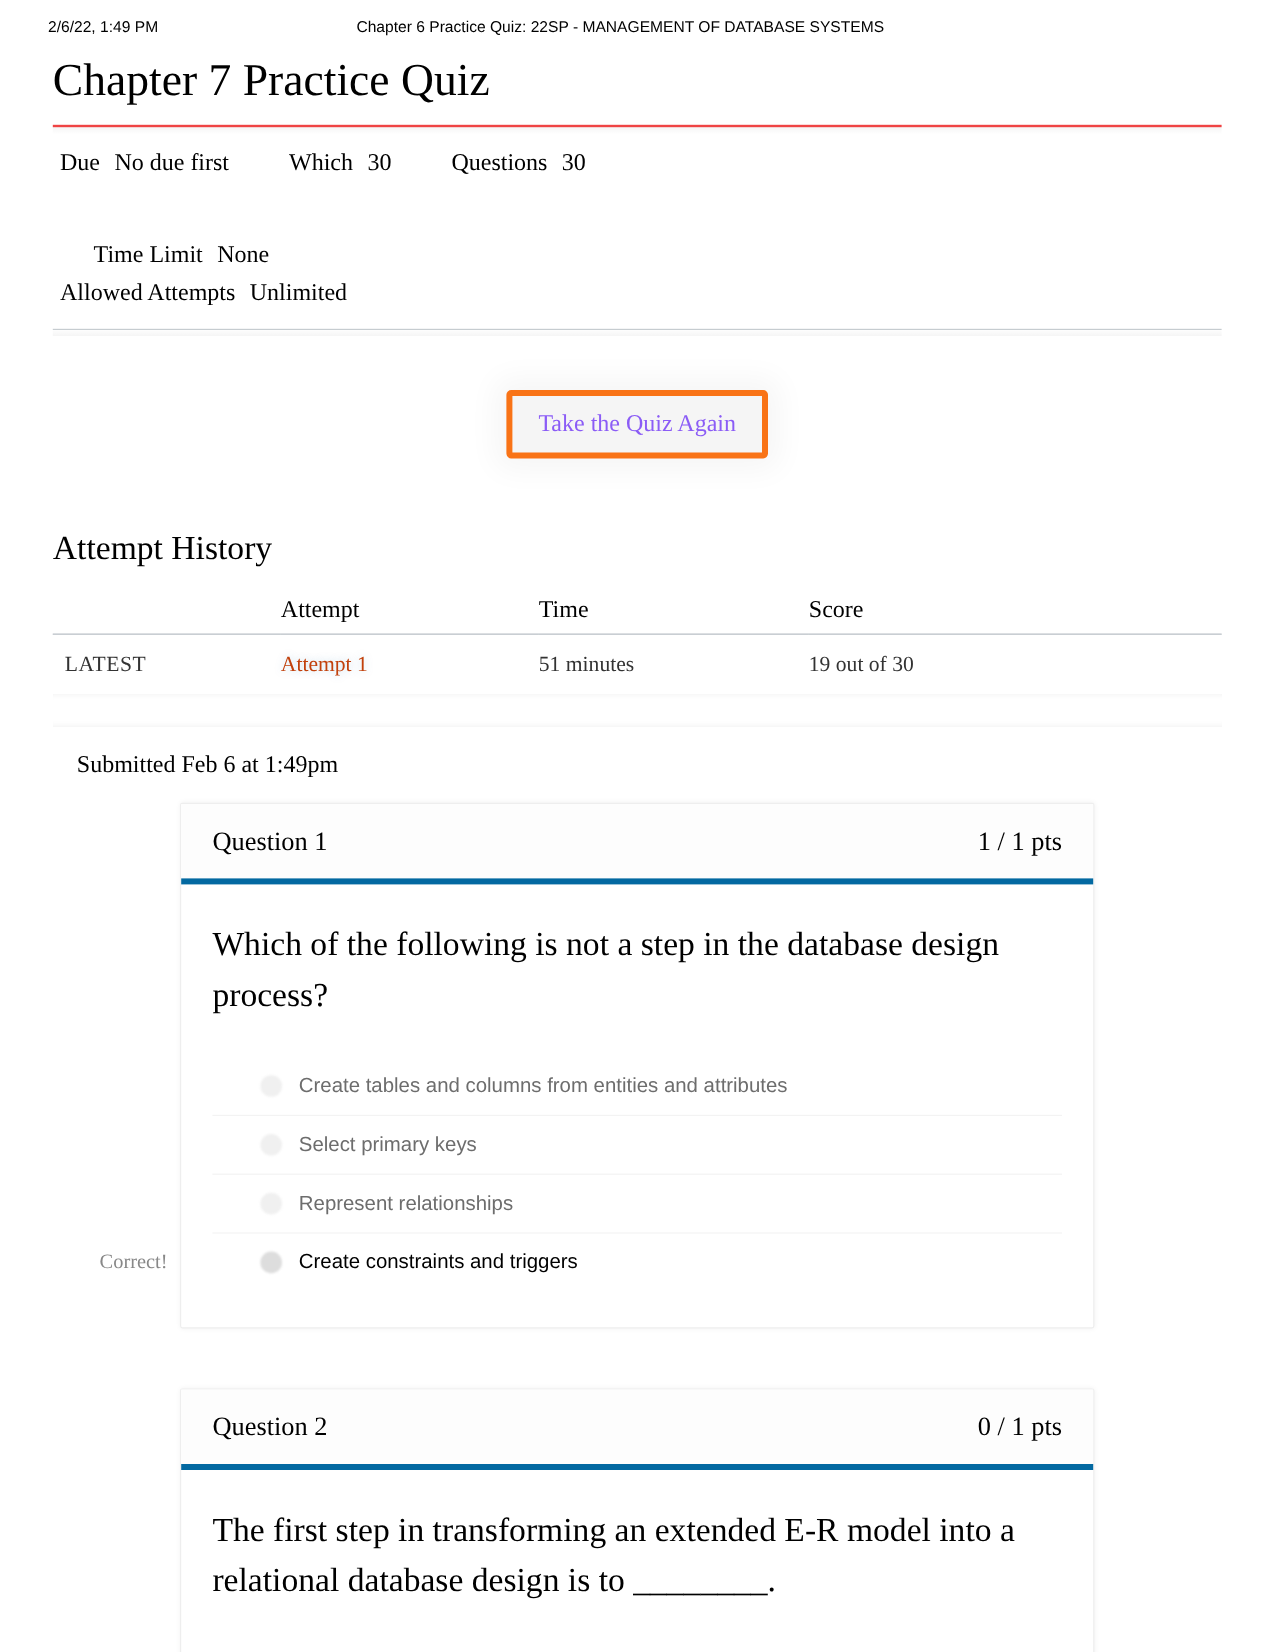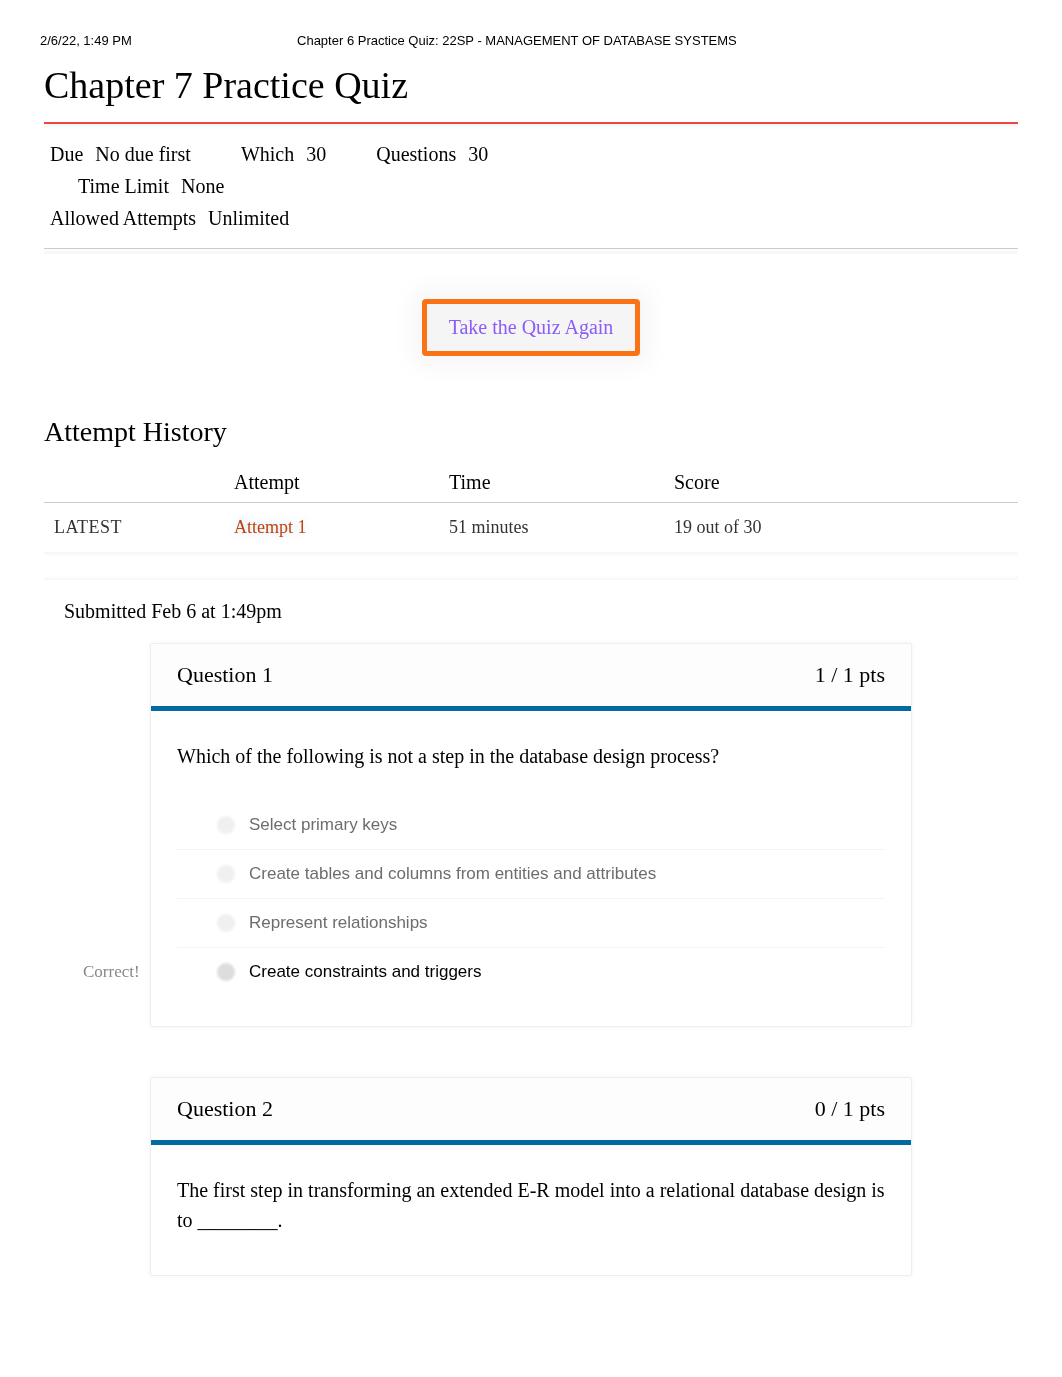--- a/index.html
+++ b/index.html
@@ -13,21 +13,20 @@
       color: #2d3b45;
       width: 1062px;
       margin: 0 auto;
       padding: 0;
     }
     .page-header {
       display: flex;
       font-size: 13px;
       color: #000;
       padding: 15px 40px 5px 40px;
-      margin-top: 18px;
     }
     .page-header .left {
       text-align: left;
     }
     .page-header .center {
       text-align: center;
       flex: 1;
     }
     h1.quiz-title {
       font-size: 38px;
@@ -155,21 +154,21 @@
       font-family: Georgia, "Times New Roman", serif;
       font-size: 22px;
       color: #000;
       background: #fdfdfd;
       border-bottom: 5px solid #0369a1;
     }
     .question-body {
       padding: 30px 26px 10px 26px;
     }
     .question-text {
-      font-size: 20px;
+      font-size: 28px;
       font-family: Georgia, "Times New Roman", serif;
       color: #000;
       margin-bottom: 30px;
       line-height: 1.5;
     }
     .answer-row {
       display: flex;
       align-items: center;
       padding: 14px 0 14px 40px;
       border-top: 1px solid #f3f3f3;
@@ -230,21 +229,21 @@
     <span class="meta-item">
       <span class="meta-label">Which</span>
       <span>30</span>
     </span>
     <span class="meta-item">
       <span class="meta-label">Questions</span>
       <span>30</span>
     </span>
   </div>
   <div class="meta-row">
-    <span class="meta-item" style="margin-left:28px;">
+    <span class="meta-item" style="margin-left:28px;margin-top:44px;">
       <span class="meta-label">Time Limit</span>
       <span>None</span>
     </span>
   </div>
   <div class="meta-row">
     <span class="meta-item">
       <span class="meta-label">Allowed Attempts</span>
       <span>Unlimited</span>
     </span>
   </div>
@@ -282,25 +281,25 @@
 <div class="question-block">
   <div class="question-header">
     <span>Question 1</span>
     <span>1 / 1 pts</span>
   </div>
   <div class="question-body">
     <div class="question-text">Which of the following is not a step in the database design process?</div>
     <div class="answers-wrap">
       <div class="answer-row">
         <span class="radio-indicator"></span>
-        <span>Select primary keys</span>
+        <span>Create tables and columns from entities and attributes</span>
       </div>
       <div class="answer-row">
         <span class="radio-indicator"></span>
-        <span>Create tables and columns from entities and attributes</span>
+        <span>Select primary keys</span>
       </div>
       <div class="answer-row">
         <span class="radio-indicator"></span>
         <span>Represent relationships</span>
       </div>
       <div class="answer-row selected">
         <span class="answer-label-side">Correct!</span>
         <span class="radio-indicator"></span>
         <span>Create constraints and triggers</span>
       </div>

